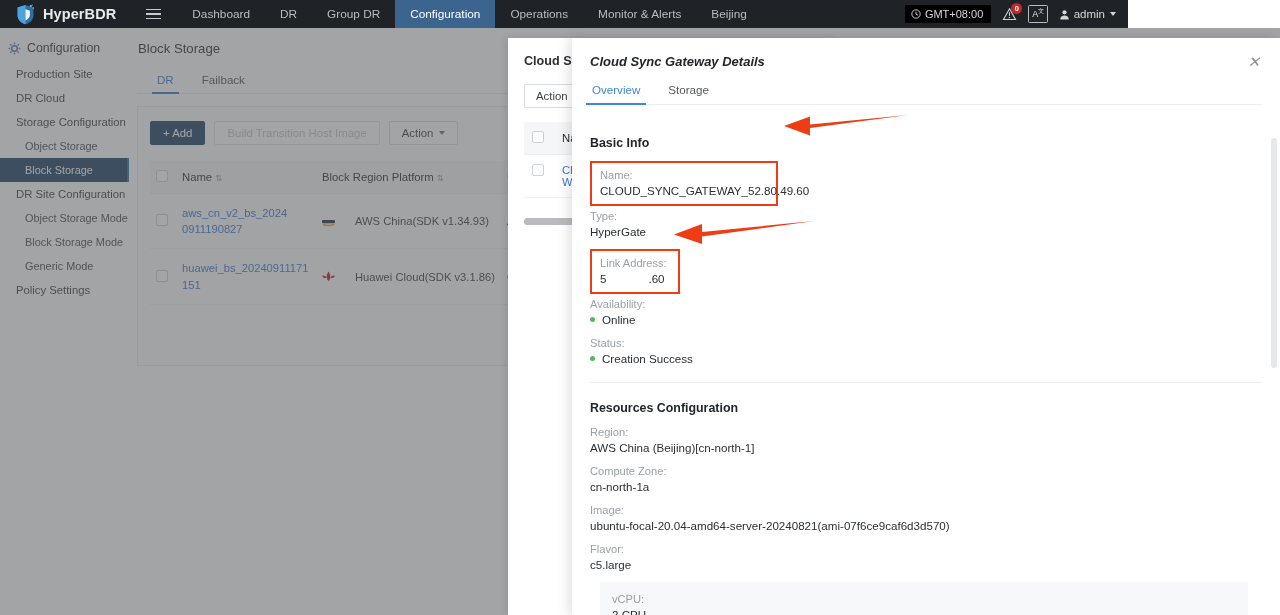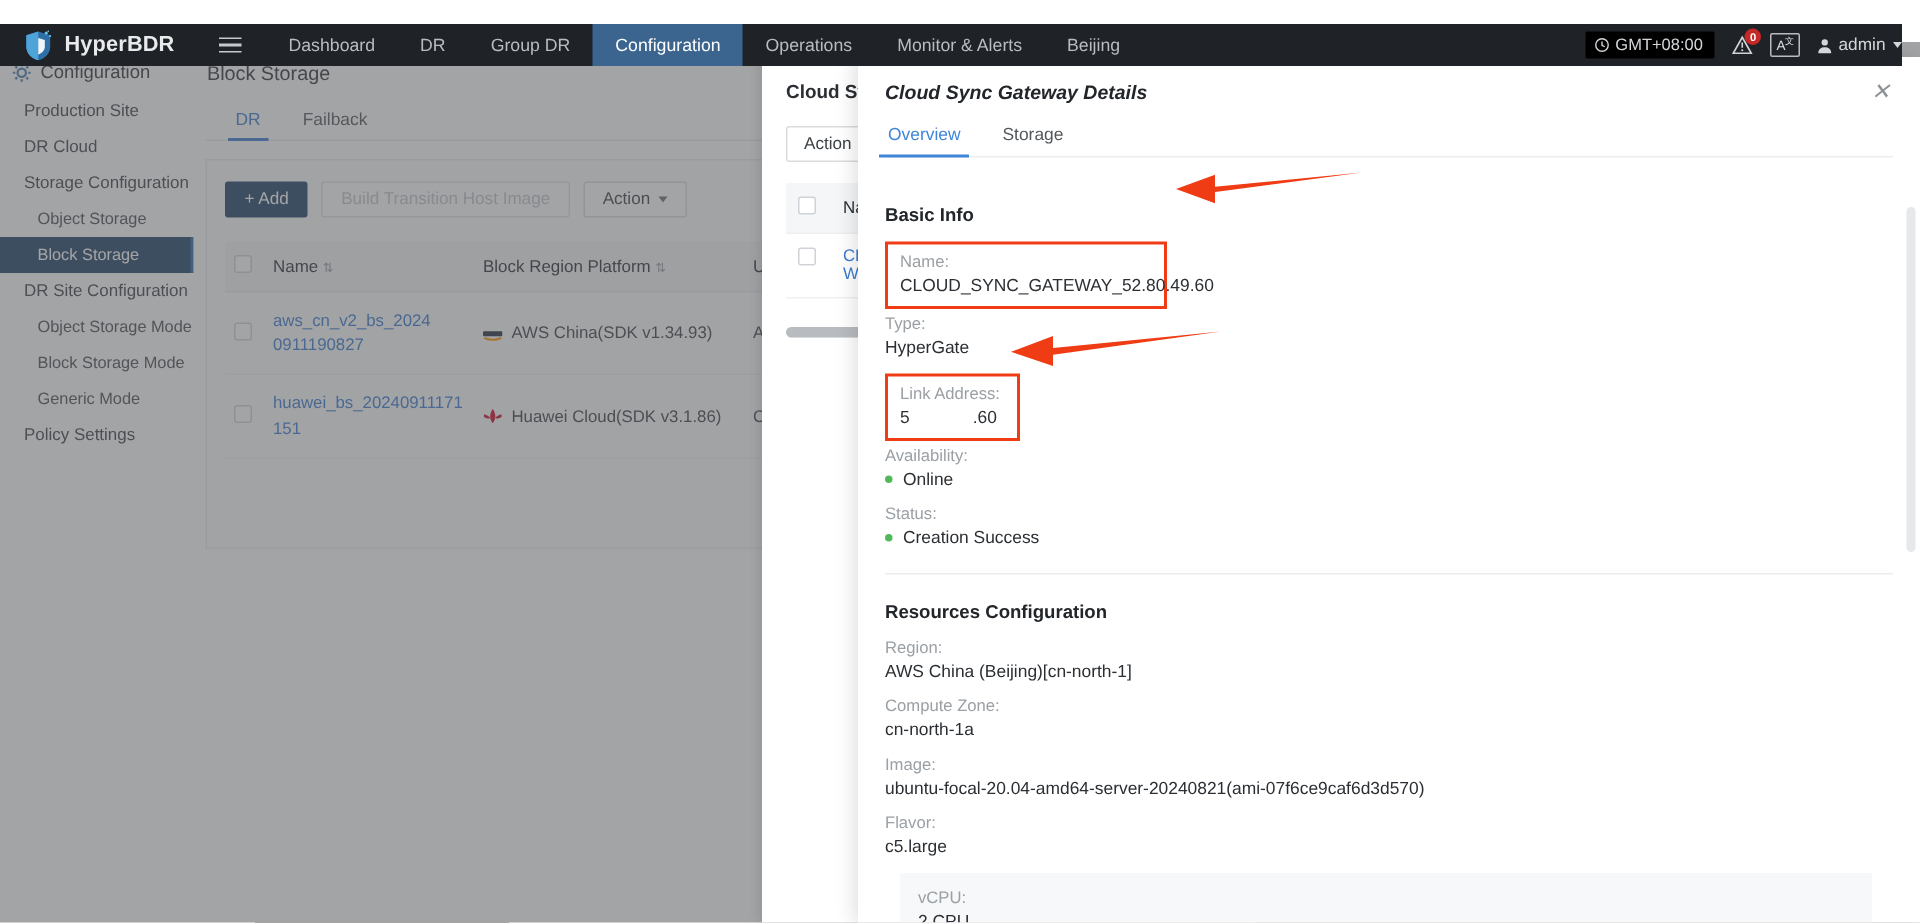--- a/index.html
+++ b/index.html
@@ -8,22 +8,22 @@
     margin: 0; padding: 0;
     width: 1280px; height: 615px;
     overflow: hidden;
     font-family: "Liberation Sans", sans-serif;
     background: #ffffff;
     -webkit-font-smoothing: antialiased;
   }
 
   
   .topnav {
-    position: absolute; top: 16px; left: 0;
-    width: 1268px; height: 28px;
+    position: absolute; top: 0; left: 0;
+    width: 1128px; height: 28px;
     background: #1f2226;
     display: flex; align-items: stretch;
     z-index: 60;
   }
   .brand {
     display: flex; align-items: center;
     padding: 0 14px 0 16px;
     gap: 8px;
   }
   .brand-logo { width: 19px; height: 21px; display:block; }
@@ -39,21 +39,21 @@
   .navitems { display: flex; align-items: stretch; }
   .navitem {
     display: flex; align-items: center;
     padding: 0 15px;
     color: #b9bdc2; font-size: 11.8px;
     cursor: pointer; white-space: nowrap;
   }
   .navitem.active { background: #3b658f; color: #ffffff; }
   .navright {
     margin-left: auto; display: flex; align-items: center;
-    padding-right: 0; gap: 11px; border-radius: 10px;
+    padding-right: 12px; gap: 11px; border-radius: 10px;
   }
   .tz-chip {
     background: #000000;
     color: #d4d7da; font-size: 11px;
     padding: 3px 8px 3px 6px;
     display: flex; align-items: center; gap: 4px;
     border-radius: 1px;
   }
   .tz-chip svg { display:block; }
   .bell-wrap { position: relative; display:flex; align-items:center; cursor:pointer; }
@@ -165,21 +165,21 @@
     padding: 11px 6px; border-bottom: 1px solid #f0f1f2;
     vertical-align: middle;
   }
   .cbx {
     width: 12px; height: 12px; border: 1px solid #cfd3d7;
     border-radius: 2px; background:#fff; display:inline-block; cursor:pointer;
   }
   .lnk { color: #3a7bd0; cursor: pointer; }
   .namecell { max-width: 110px; line-height: 1.45; word-break: break-all; }
   .sortico { display:inline-block; font-size: 8.5px; color:#9aa0a6; margin-left:3px; letter-spacing:-1px; }
-  .platcell { display:flex; align-items:center; gap:6px; white-space: nowrap; }
+  .platcell { display:flex; align-items:center; gap:20px; white-space: nowrap; }
   .plat-ico { width: 13px; height: 11px; flex: 0 0 auto; display:block; }
 
   
   .backdrop {
     position: absolute; top: 28px; left: 0;
     width: 1280px; height: 587px;
     background: rgba(88,90,92,0.55);
     z-index: 20;
   }
 

